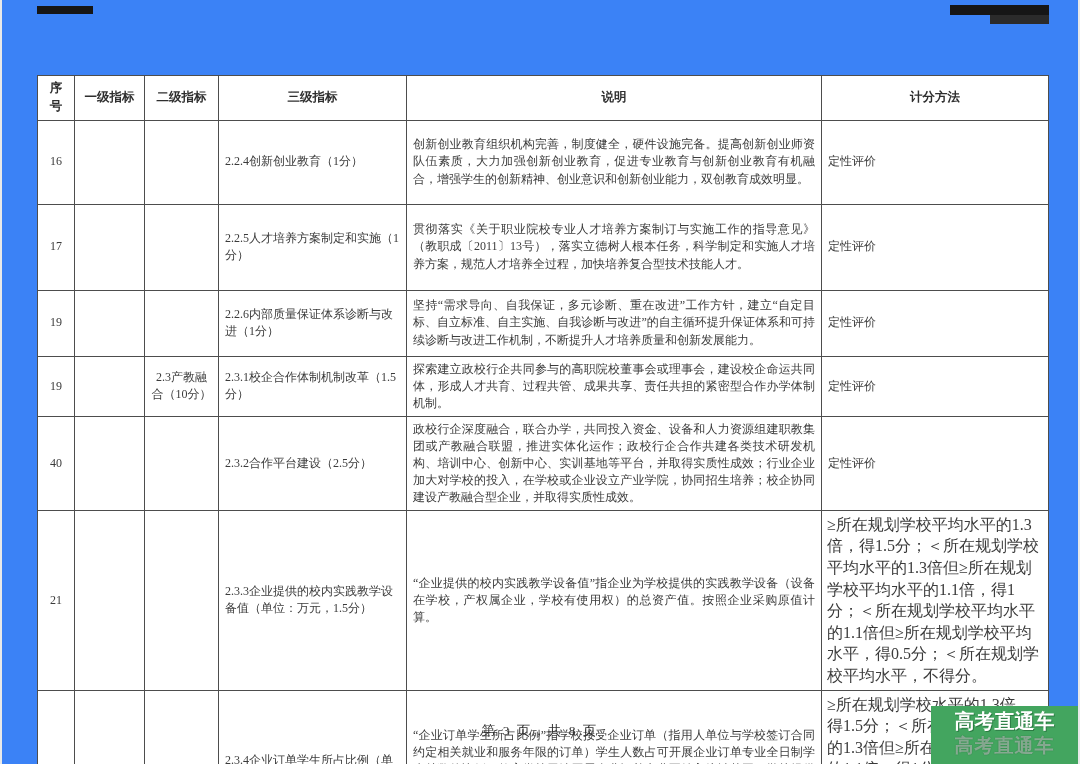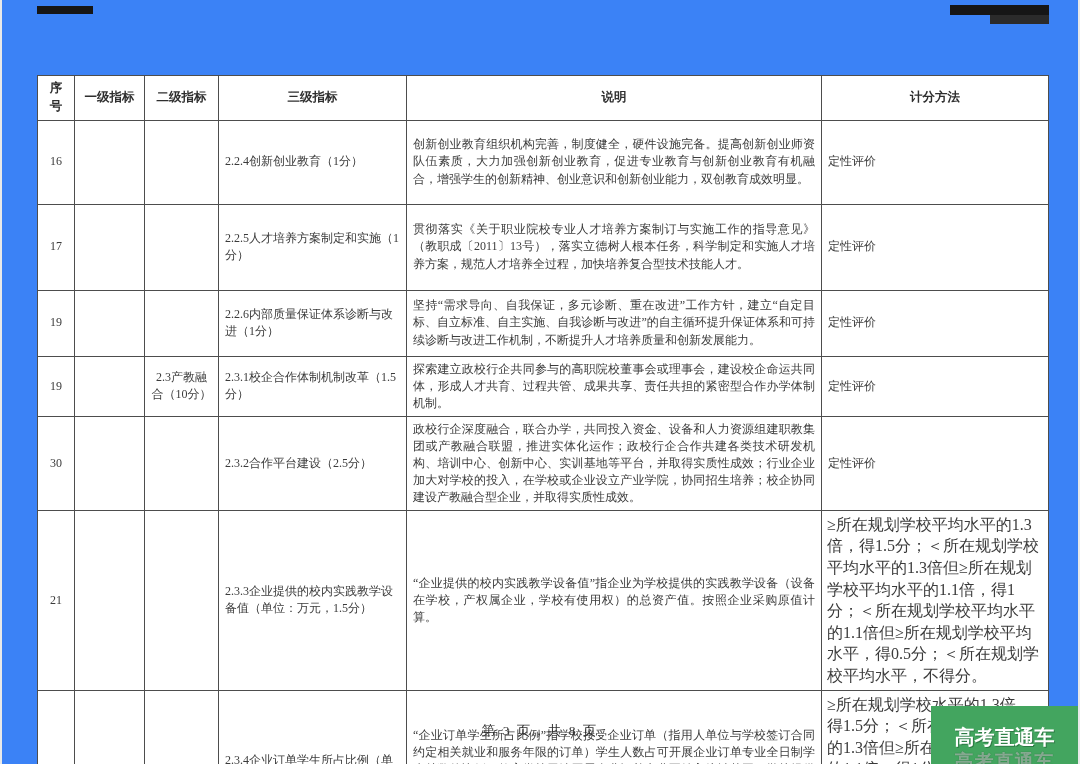--- a/index.html
+++ b/index.html
@@ -60,21 +60,21 @@
     color:#2f2f2f;
     letter-spacing:2px;
   }
 
   .watermark{
     position:absolute;
     right:0;bottom:0;
     width:147px;height:58px;
     background:#43a55f;
     overflow:hidden;
-    padding-top:18px;
+    padding-top:2px;
     box-sizing:border-box;
   }
   .watermark .wm-line1{
     display:block;
     color:#ffffff;
     font-weight:bold;
     font-size:20px;
     text-align:center;
     line-height:26px;
     text-shadow:1px 1px 0 #2c7a43;
@@ -147,21 +147,21 @@
       </tr>
       <tr style="height:60px;">
         <td class="c-seq">19</td>
         <td class="c-l1"></td>
         <td class="c-l2">2.3产教融合（10分）</td>
         <td class="c-l3">2.3.1校企合作体制机制改革（1.5分）</td>
         <td class="c-desc">探索建立政校行企共同参与的高职院校董事会或理事会，建设校企命运共同体，形成人才共育、过程共管、成果共享、责任共担的紧密型合作办学体制机制。</td>
         <td class="c-method">定性评价</td>
       </tr>
       <tr style="height:88px;">
-        <td class="c-seq">30</td>
+        <td class="c-seq">40</td>
         <td class="c-l1"></td>
         <td class="c-l2"></td>
         <td class="c-l3">2.3.2合作平台建设（2.5分）</td>
         <td class="c-desc">政校行企深度融合，联合办学，共同投入资金、设备和人力资源组建职教集团或产教融合联盟，推进实体化运作；政校行企合作共建各类技术研发机构、培训中心、创新中心、实训基地等平台，并取得实质性成效；行业企业加大对学校的投入，在学校或企业设立产业学院，协同招生培养；校企协同建设产教融合型企业，并取得实质性成效。</td>
         <td class="c-method">定性评价</td>
       </tr>
       <tr style="height:90px;">
         <td class="c-seq">21</td>
         <td class="c-l1"></td>
         <td class="c-l2"></td>

